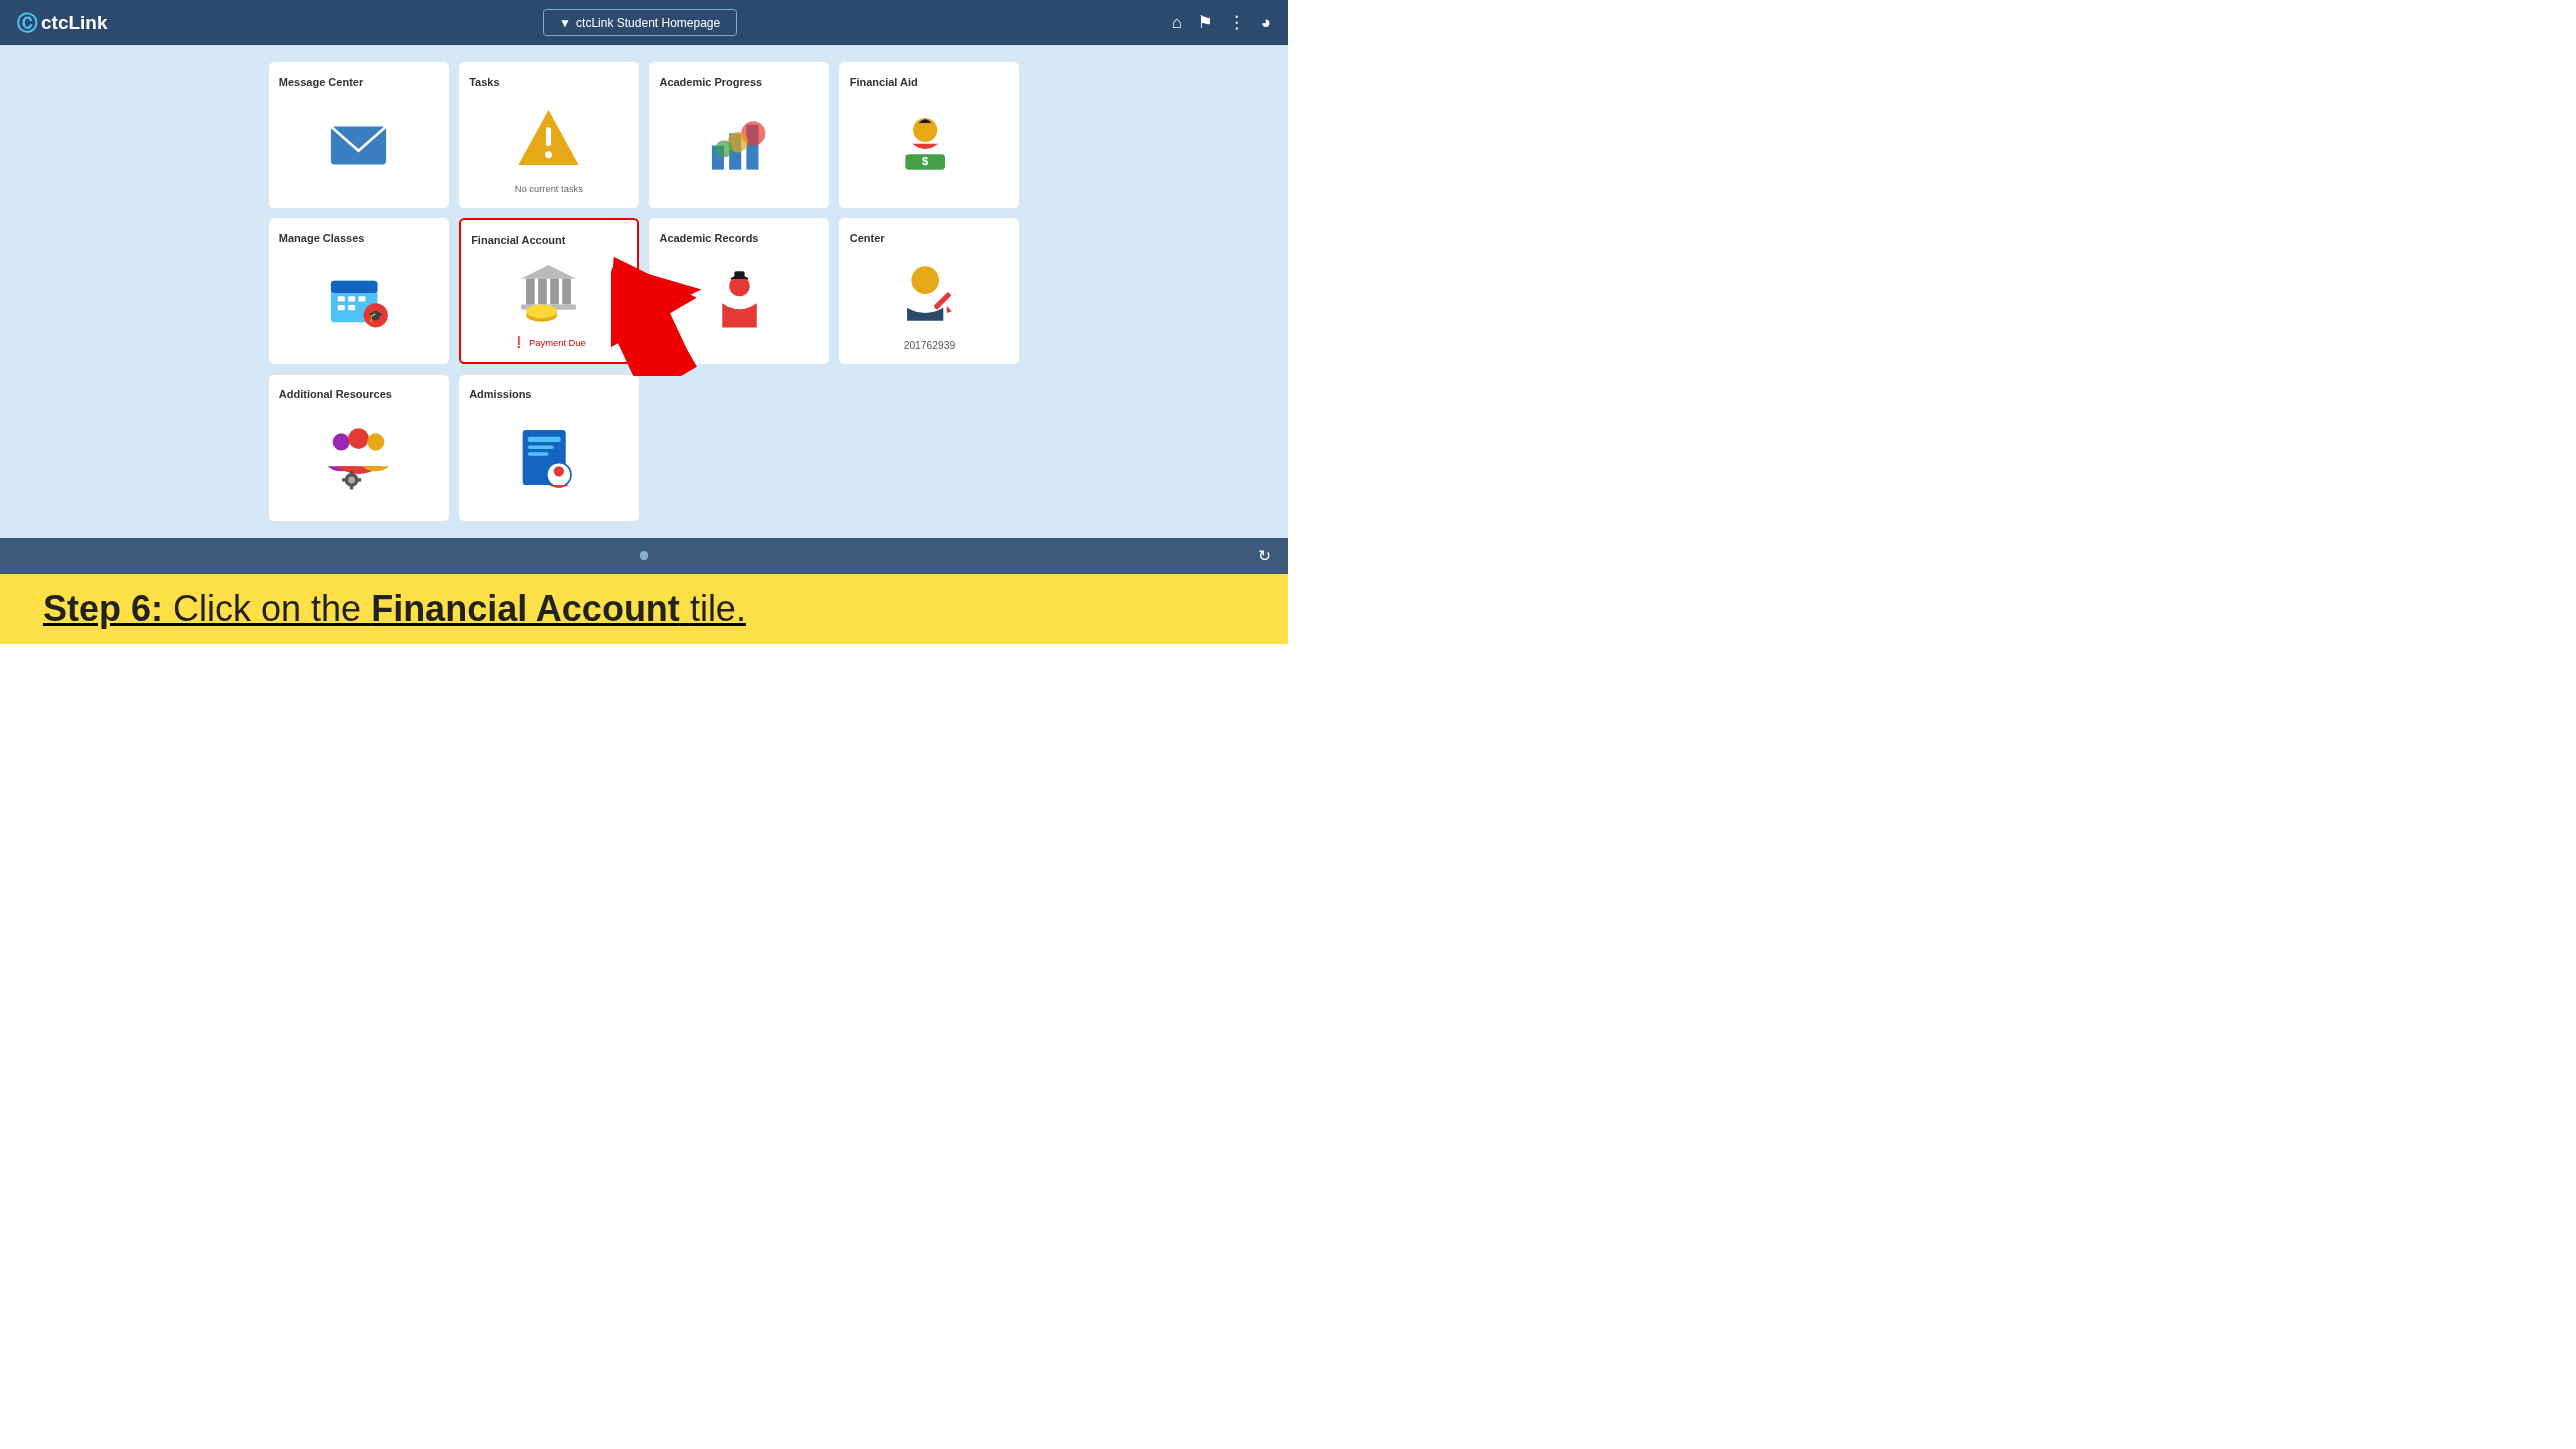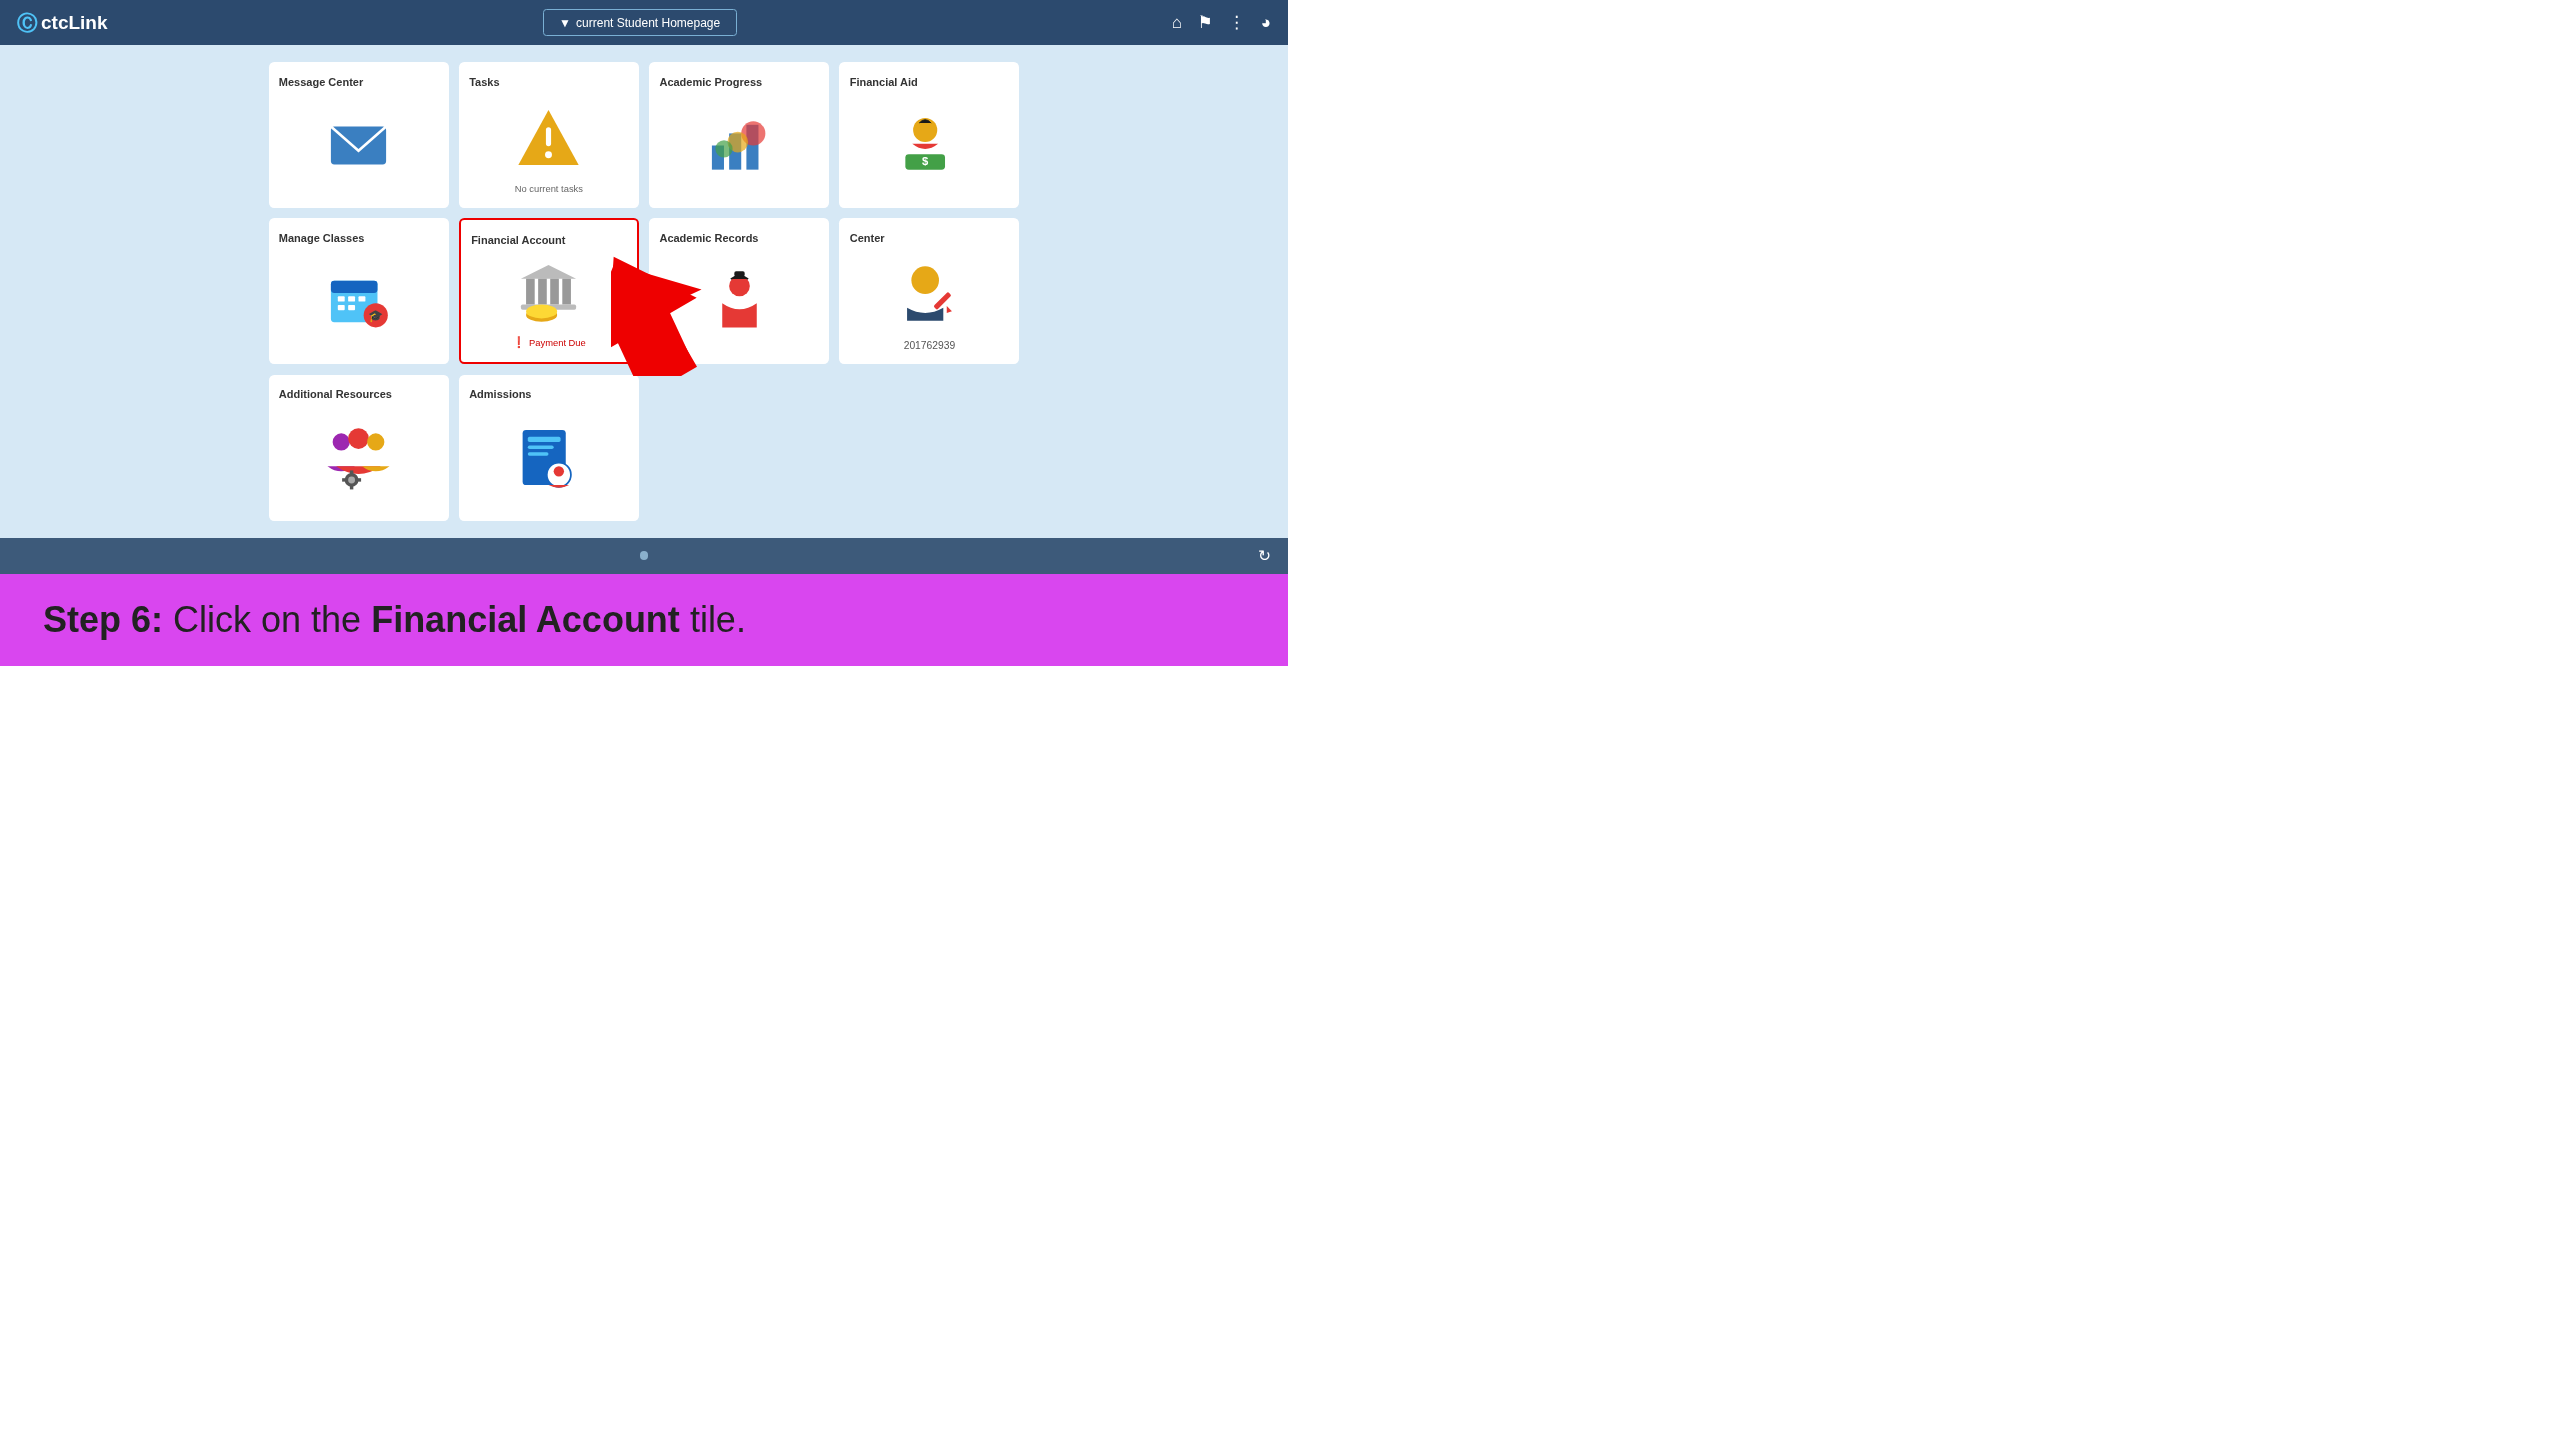--- a/index.html
+++ b/index.html
@@ -128,22 +128,23 @@
     .bottom-bar-refresh {
       position: absolute;
       right: 17px;
       color: #fff;
       font-size: 15.5px;
       cursor: pointer;
     }
 
     
     .step-section {
-      padding: 25px 43px;
-      background: #d946ef;
+      padding: 14px 43px;
+      background: #fde047;
+      text-decoration: underline;
     }
     .step-text {
       font-size: 36px;
       color: #222;
       font-family: Arial, sans-serif;
     }
     .step-bold { font-weight: bold; }
     .step-normal { font-weight: normal; }
     .step-highlight { font-weight: bold; }
 
@@ -181,21 +182,21 @@
 <body>
 
 <div class="header">
   <div class="header-logo">
     <span class="logo-icon">Ⓒ</span>
     <span>ctcLink</span>
   </div>
   <div class="header-center">
     <button class="homepage-btn">
       <span>▼</span>
-      <span>current Student Homepage</span>
+      <span>ctcLink Student Homepage</span>
     </button>
   </div>
   <div class="header-icons">
     <span class="header-icon">⌂</span>
     <span class="header-icon">⚑</span>
     <span class="header-icon">⋮</span>
     <span class="header-icon">◕</span>
   </div>
 </div>
 

